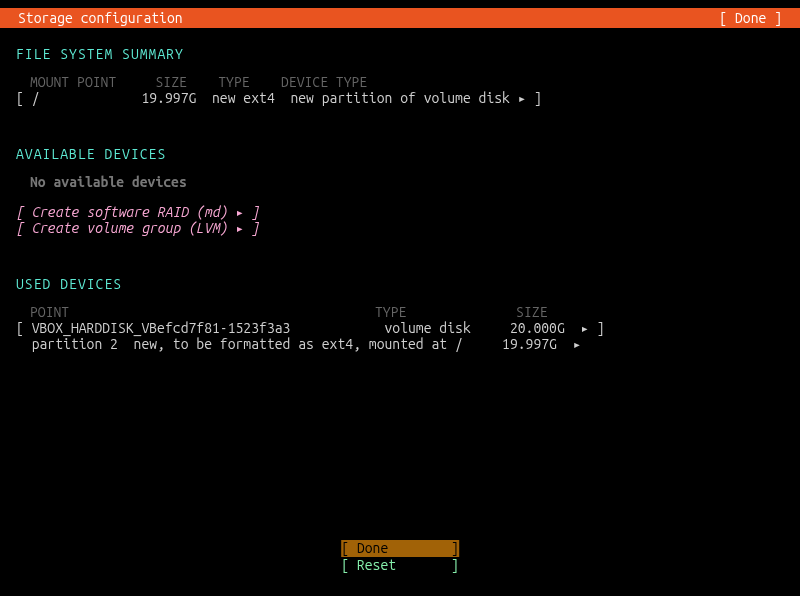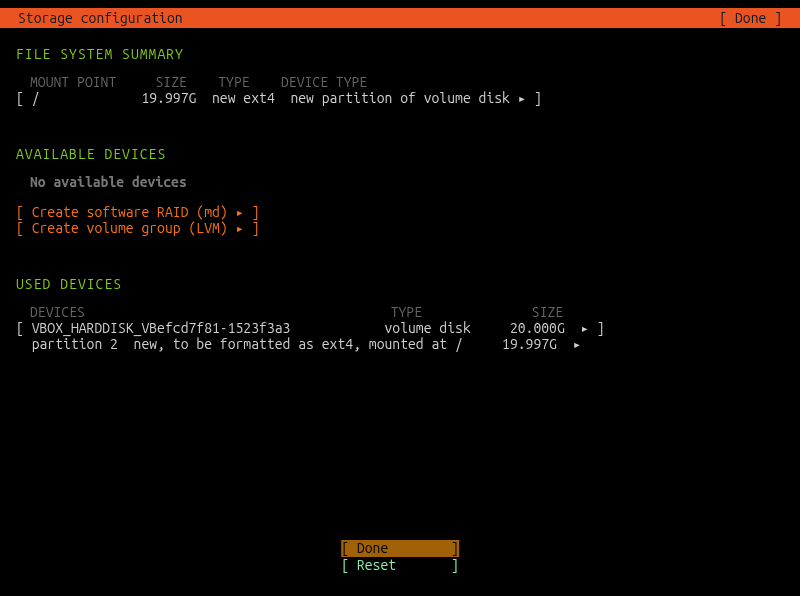--- a/index.html
+++ b/index.html
@@ -12,58 +12,59 @@
       height: 596px;
       background: #000000;
       font-family: "Ubuntu Mono", "DejaVu Sans Mono", "Courier New", monospace;
       font-size: 14px;
       color: #d0d0d0;
       overflow: hidden;
       position: relative;
     }
     .header {
       background: #e95420;
-      color: #0f172a;
+      color: #ffffff;
       padding: 4px 10px;
       display: flex;
       justify-content: space-between;
       align-items: center;
       margin-top: 8px;
       height: 20px;
     }
     .header-title {
       margin-left: 8px;
     }
     .header-help {
       margin-right: 8px;
     }
     .content {
       padding: 18px 16px 0 16px;
     }
     .section-title {
-      color: #84cc16;
+      color: #5eead4;
       margin-bottom: 12px;
       letter-spacing: 1px;
     }
     .table-header {
       color: #666666;
       white-space: pre;
       margin-left: 14px;
     }
     .fs-row {
       color: #d0d0d0;
       white-space: pre;
     }
     .muted {
       color: #777777;
       font-weight: bold;
     }
     .muted-pre {
-      color: #f97316;
+      color: #f9a8d4;
       white-space: pre;
+      font-style: italic;
     }
     .dev-row {
       color: #d0d0d0;
       white-space: pre;
     }
     .used-header {
       color: #666666;
       white-space: pre;
       margin-left: 14px;
     }
@@ -117,21 +118,21 @@
     <div class="muted" style="margin-left:14px;">No available devices</div>
     <div style="height:14px;"></div>
     <div class="muted-pre">[ Create software RAID (md) ▸ ]</div>
     <div class="muted-pre">[ Create volume group (LVM) ▸ ]</div>
   </div>
 
   <div class="spacer"></div>
 
   <div class="section">
     <div class="section-title">USED DEVICES</div>
-    <div class="used-header"><span>DEVICES</span>                                       <span>TYPE</span>              <span>SIZE</span></div>
+    <div class="used-header"><span>POINT</span>                                       <span>TYPE</span>              <span>SIZE</span></div>
     <div class="dev-row"><span>[ VBOX_HARDDISK_VBefcd7f81-1523f3a3            volume disk     20.000G  ▸ ]</span></div>
     <div class="dev-row"><span>  partition 2  new, to be formatted as ext4, mounted at /     19.997G  ▸  </span></div>
   </div>
 
 </div>
 
 <div class="footer-buttons">
   <div class="button-row"><span class="button-selected">[ Done        ]</span></div>
   <div class="button-row button-normal">[ Reset       ]</div>
 </div>

